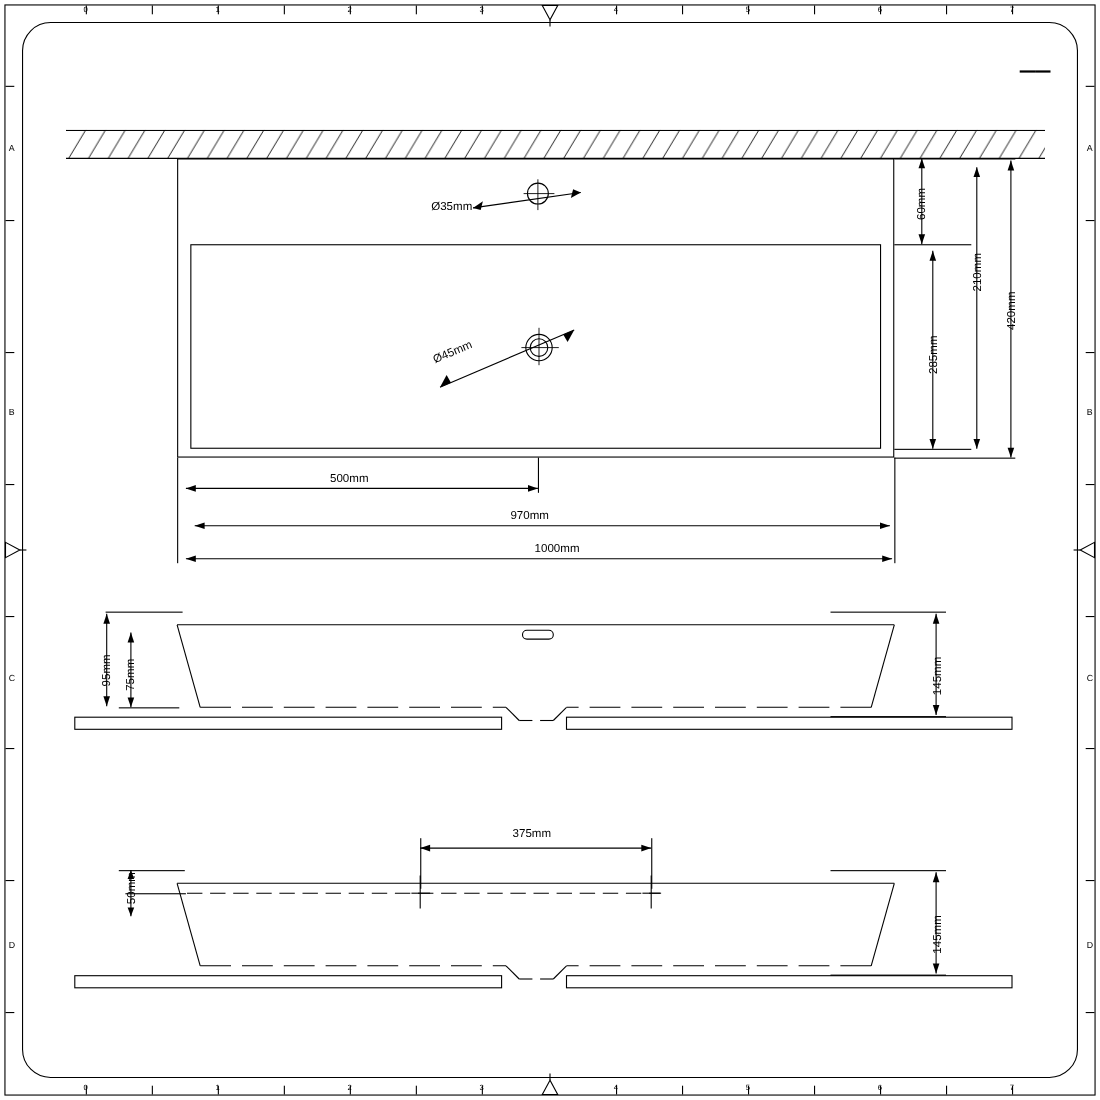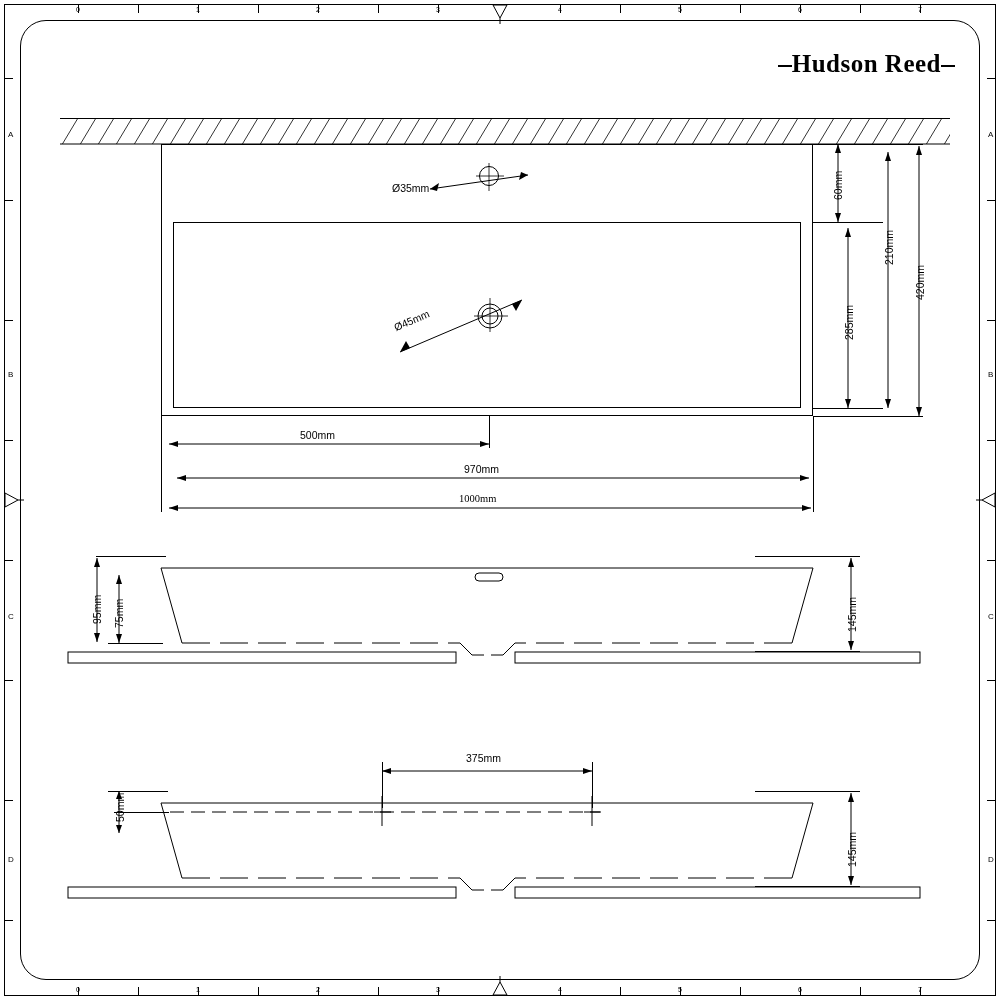--- a/index.html
+++ b/index.html
@@ -195,21 +195,21 @@
   </svg>
   <svg class="cmark" style="left:2px; top:489px;" width="18" height="22">
     <polygon points="16,11 3,4 3,18" fill="none" stroke="#000" stroke-width="1"></polygon>
     <line x1="16" y1="11" x2="22" y2="11" stroke="#000" stroke-width="1"></line>
   </svg>
   <svg class="cmark" style="left:980px; top:489px;" width="18" height="22">
     <polygon points="2,11 15,4 15,18" fill="none" stroke="#000" stroke-width="1"></polygon>
     <line x1="2" y1="11" x2="-4" y2="11" stroke="#000" stroke-width="1"></line>
   </svg>
 
-  <div class="logo"><span class="bar"></span><span>Hudson Reed</span><span class="bar"></span></div>
+  <div class="logo"><span class="bar"></span><span class="bar"></span></div>
 
   <svg class="hatch" style="left:60px; top:118px;" width="890" height="30">
     <defs>
       <pattern id="hat" width="18" height="30" patternUnits="userSpaceOnUse">
         <line x1="0" y1="30" x2="18" y2="0" stroke="#000" stroke-width="0.8"></line>
       </pattern>
     </defs>
     <rect x="0" y="0" width="890" height="26" fill="url(#hat)" stroke="none"></rect>
     <line x1="0" y1="0.5" x2="890" y2="0.5" stroke="#000" stroke-width="1"></line>
     <line x1="0" y1="26" x2="890" y2="26" stroke="#000" stroke-width="1"></line>
@@ -295,21 +295,21 @@
     <polygon points="0,6 9,3 9,9" fill="#000"></polygon>
     <polygon points="632,6 623,3 623,9" fill="#000"></polygon>
   </svg>
   <div class="dim" style="left:464px; top:463px;">970mm</div>
 
   <svg style="left:169px; top:502px;" width="646" height="12">
     <line x1="0" y1="6" x2="642" y2="6" stroke="#000" stroke-width="1"></line>
     <polygon points="0,6 9,3 9,9" fill="#000"></polygon>
     <polygon points="642,6 633,3 633,9" fill="#000"></polygon>
   </svg>
-  <div class="dim" style="left:459px; top:493px;font-family:Liberation Serif, serif;">1000mm</div>
+  <div class="dim" style="left:486px; top:493px;">1000mm</div>
 
   <svg style="left:60px; top:555px;" width="870" height="120">
 
     <line x1="101" y1="13" x2="753" y2="13" stroke="#000" stroke-width="1"></line>
 
     <line x1="101" y1="13" x2="122" y2="88" stroke="#000" stroke-width="1"></line>
     <line x1="122" y1="88" x2="400" y2="88" stroke="#000" stroke-width="1" stroke-dasharray="28 10"></line>
 
     <line x1="753" y1="13" x2="732" y2="88" stroke="#000" stroke-width="1"></line>
     <line x1="732" y1="88" x2="455" y2="88" stroke="#000" stroke-width="1" stroke-dasharray="28 10"></line>

